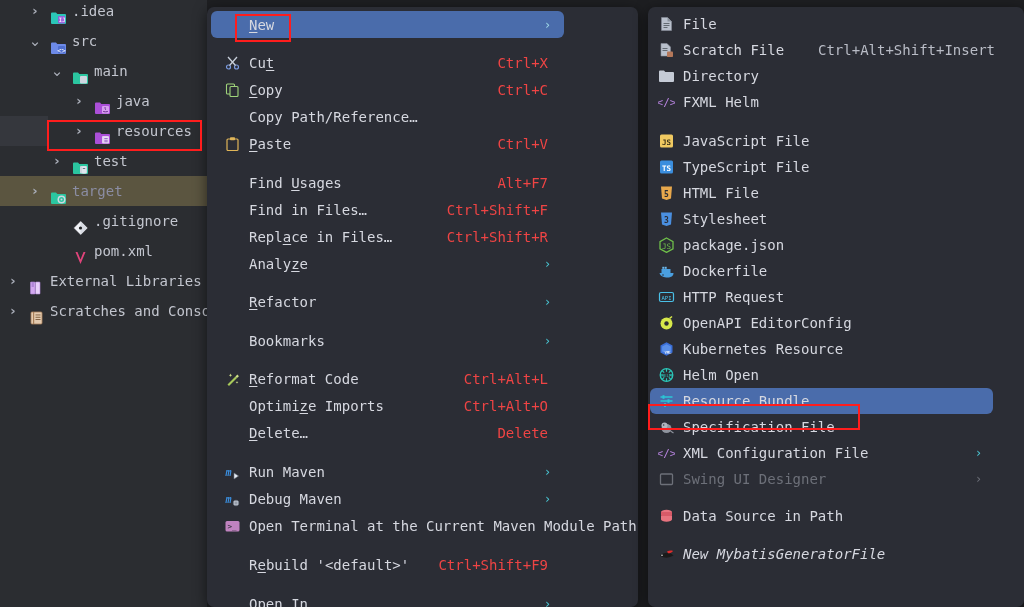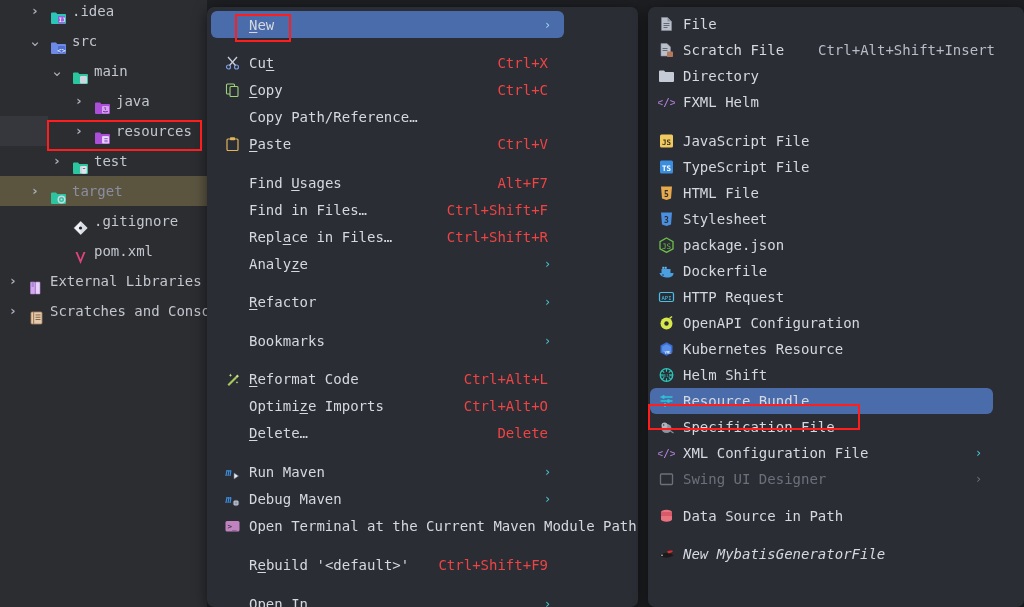--- a/index.html
+++ b/index.html
@@ -411,37 +411,37 @@
             <text x="8" y="10.5" font-size="5.5" fill="#4ac0e8" text-anchor="middle" font-family="monospace">API</text>
           </svg></span>
         <span class="si-label">HTTP Request</span>
       </div>
       <div class="si" style="top: 303px;">
         <span class="si-icon" style="display: inline-block; position: relative; width: 17px; height: 16px;"><svg width="17" height="16" viewBox="0 0 16 16" xmlns="http://www.w3.org/2000/svg">
             <circle cx="8" cy="8.5" r="6" fill="#d7e84a"></circle>
             <circle cx="8" cy="8.5" r="2.2" fill="#2b2d35"></circle>
             <path d="M11 3.5l2.5-2" stroke="#d7e84a" stroke-width="1.6"></path>
           </svg></span>
-        <span class="si-label">OpenAPI Configuration</span>
+        <span class="si-label">OpenAPI EditorConfig</span>
       </div>
       <div class="si" style="top: 329px;">
         <span class="si-icon" style="display: inline-block; position: relative; width: 17px; height: 16px;"><svg width="17" height="16" viewBox="0 0 16 16" xmlns="http://www.w3.org/2000/svg">
             <path d="M8 1.2 14 4.4v7.2L8 14.8 2 11.6V4.4z" fill="#3b6fd8"></path>
             <path d="M8 3.2 12.4 5.5v5L8 12.8 3.6 10.5v-5z" fill="#5a8fe8"></path>
             <text x="9.5" y="12.5" font-size="4" fill="#fff" text-anchor="middle" font-family="monospace">YML</text>
           </svg></span>
         <span class="si-label">Kubernetes Resource</span>
       </div>
       <div class="si" style="top: 355px;">
         <span class="si-icon" style="display: inline-block; position: relative; width: 17px; height: 16px;"><svg width="17" height="16" viewBox="0 0 16 16" xmlns="http://www.w3.org/2000/svg">
             <circle cx="8" cy="8" r="6.3" fill="none" stroke="#2bc6b8" stroke-width="1.3"></circle>
             <path d="M8 1.7v3M8 11.3v3M1.7 8h3M11.3 8h3M3.6 3.6l2.1 2.1M10.3 10.3l2.1 2.1M12.4 3.6l-2.1 2.1M5.7 10.3l-2.1 2.1" stroke="#2bc6b8" stroke-width="1.1"></path>
             <text x="8" y="10" font-size="4.2" fill="#2bc6b8" text-anchor="middle" font-family="monospace">HELM</text>
           </svg></span>
-        <span class="si-label">Helm Shift</span>
+        <span class="si-label">Helm Open</span>
       </div>
       <div class="si highlight" style="top: 381px; width: 343px;">
         <span class="si-icon" style="display: inline-block; position: relative; width: 17px; height: 16px;"><svg width="17" height="16" viewBox="0 0 16 16" xmlns="http://www.w3.org/2000/svg">
             <path d="M2 4h12M2 8h12M2 12h12" stroke="#2bc6d6" stroke-width="1.3"></path>
             <rect x="4" y="2.2" width="2" height="3.6" fill="#2bc6d6"></rect>
             <rect x="9" y="6.2" width="2" height="3.6" fill="#2bc6d6"></rect>
             <rect x="5.5" y="10.2" width="2" height="3.6" fill="#2bc6d6"></rect>
           </svg></span>
         <span class="si-label">Resource Bundle</span>
       </div>

